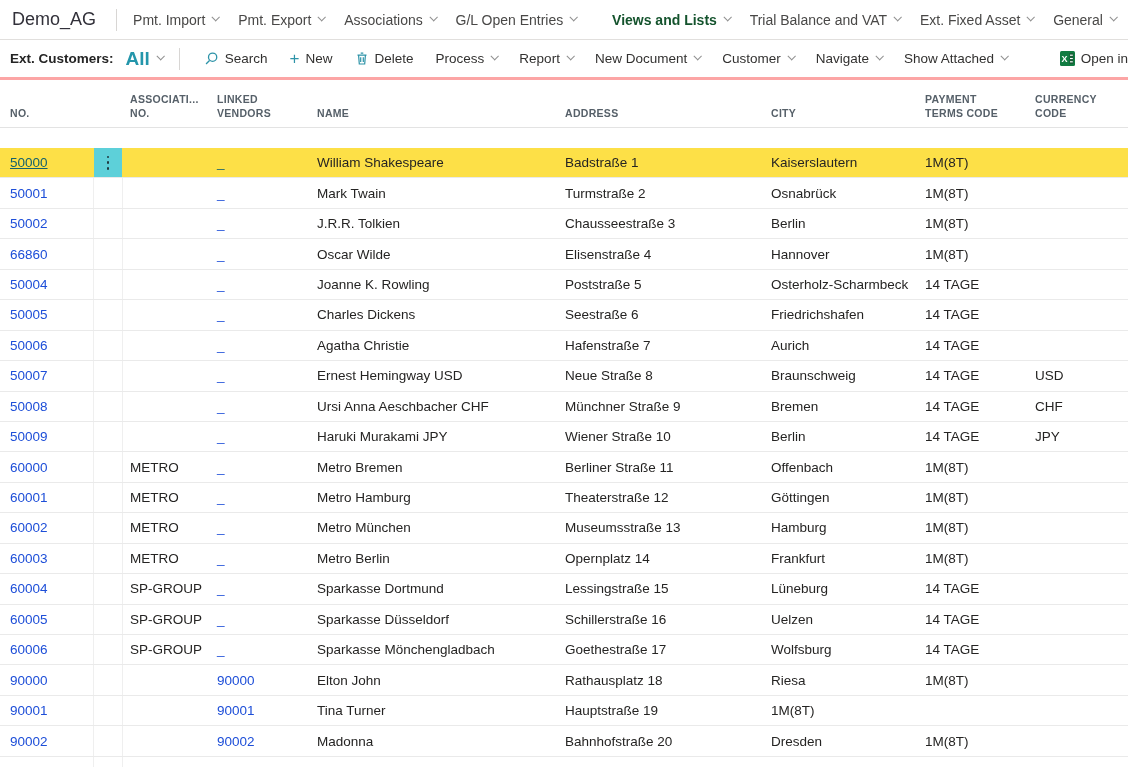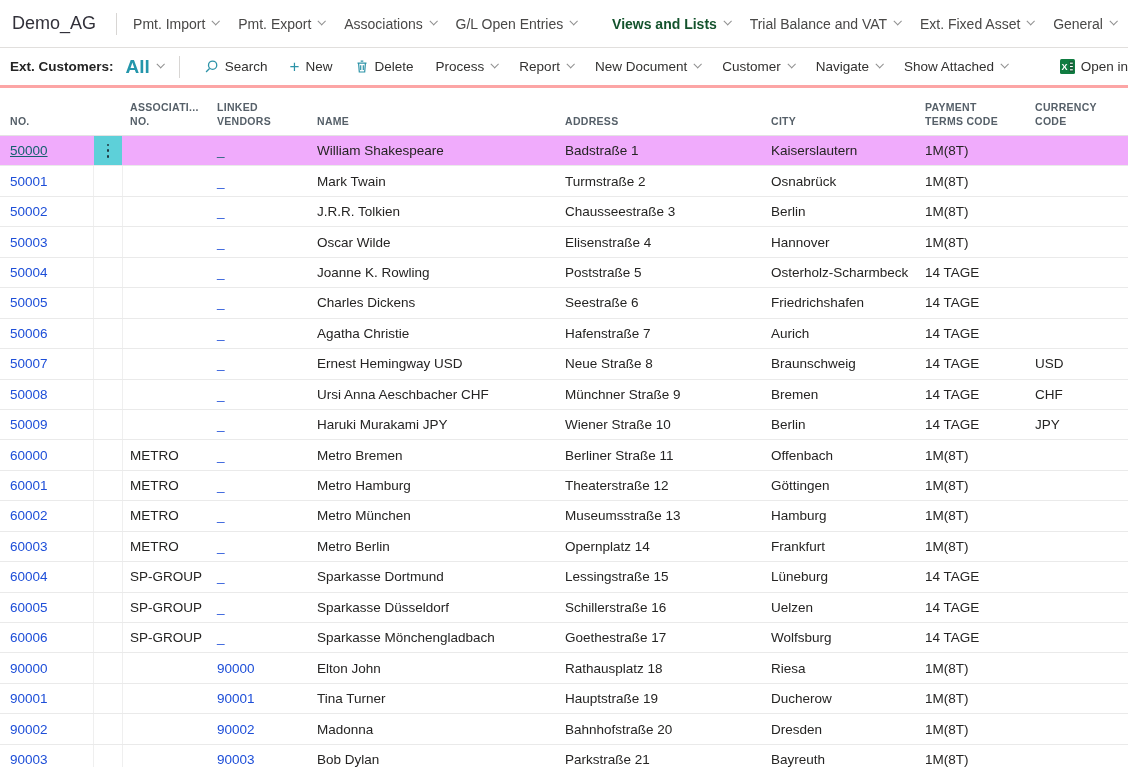--- a/index.html
+++ b/index.html
@@ -1,20 +1,20 @@
 <!DOCTYPE html>
 <html><head>
 <meta charset="utf-8">
 <style>
   * { margin:0; padding:0; box-sizing:border-box; }
   html,body { width:1128px; height:767px; overflow:hidden; background:#fff;
               font-family:"Liberation Sans", sans-serif; color:#252423; }
 
   
-  .topnav { height:48px; display:flex; align-items:center; padding:0 10px 0 8px;
+  .topnav { height:40px; display:flex; align-items:center; padding:0 10px 0 8px;
             border-bottom:1px solid #e1dfdd; background:#fff; }
   .brand { font-size:18px; color:#32313a; white-space:nowrap; padding:0 4px; }
   .nav-divider { width:1px; height:22px; background:#d8d6d4; margin:0 14px 0 16px; }
   .nav-items { flex:1; display:flex; align-items:center; justify-content:space-between; overflow:hidden; }
   .nav-item { display:flex; align-items:center; font-size:14px; color:#494847;
               white-space:nowrap; cursor:pointer; padding:2px 2px; }
   .nav-item.active span { font-weight:bold; color:#14532d;margin-left:16px; }
   .chev { width:6px; height:6px; border-right:1.3px solid #919191; border-bottom:1.3px solid #919191;
           transform:rotate(45deg) translateY(-1px); display:inline-block; margin-left:7px; margin-bottom:3px; flex:none; }
 
@@ -42,21 +42,21 @@
   .hcell.first { padding-left:10px; }
 
   .grid-body { background:#fff; }
   .row { display:grid; grid-template-columns:var(--cols); height:30.45px;
          border-bottom:1px solid #eaeaea; align-items:center; background:#fff; cursor:pointer; }
   .cell { font-size:13.5px; color:#252423; padding:0 4px 0 7px; white-space:nowrap;
           overflow:hidden; height:100%; display:flex; align-items:center; }
   .c-no { padding-left:10px; border-right:1px solid #efefef; }
   .c-handle { border-right:1px solid #efefef; justify-content:center; padding:0; }
   .link { color:#1d4ed8; text-decoration:none; }
-  .row.selected { background:#f0abfc; }
+  .row.selected { background:#fde047;margin-top:20px; }
   .row.selected .c-no, .row.selected .c-handle { border-right-color:transparent; }
   .row.selected .c-no .link { color:#14616e; text-decoration:underline; }
   .row.selected .link { color:#14616e; }
   .dots { display:none; width:29px; height:100%; background:#5dd0d9;
           flex-direction:column; align-items:center; justify-content:center; gap:3px; cursor:pointer; }
   .row.selected .dots { display:flex; }
   .dots i { width:2.6px; height:2.6px; border-radius:50%; background:#1f3a40; }
 </style>
 </head>
 <body>
@@ -236,21 +236,21 @@
         <span class="link">_</span>
       </div>
     <div class="cell">J.R.R. Tolkien</div>
     <div class="cell">Chausseestraße 3</div>
     <div class="cell">Berlin</div>
     <div class="cell">1M(8T)</div>
     <div class="cell"></div>
   </div>
     <div class="row">
     <div class="cell c-no">
-        <span class="link">50003</span>
+        <span class="link">66860</span>
       </div>
     <div class="cell c-handle">
       
     </div>
     <div class="cell"></div>
     <div class="cell">
         <span class="link">_</span>
       </div>
     <div class="cell">Oscar Wilde</div>
     <div class="cell">Elisenstraße 4</div>
@@ -502,21 +502,20 @@
       </div>
     <div class="cell c-handle">
       
     </div>
     <div class="cell"></div>
     <div class="cell">
         <span class="link">90001</span>
       </div>
     <div class="cell">Tina Turner</div>
     <div class="cell">Hauptstraße 19</div>
-    <div class="cell">Ducherow</div>
     <div class="cell">1M(8T)</div>
     <div class="cell"></div>
   </div>
     <div class="row">
     <div class="cell c-no">
         <span class="link">90002</span>
       </div>
     <div class="cell c-handle">
       
     </div>

